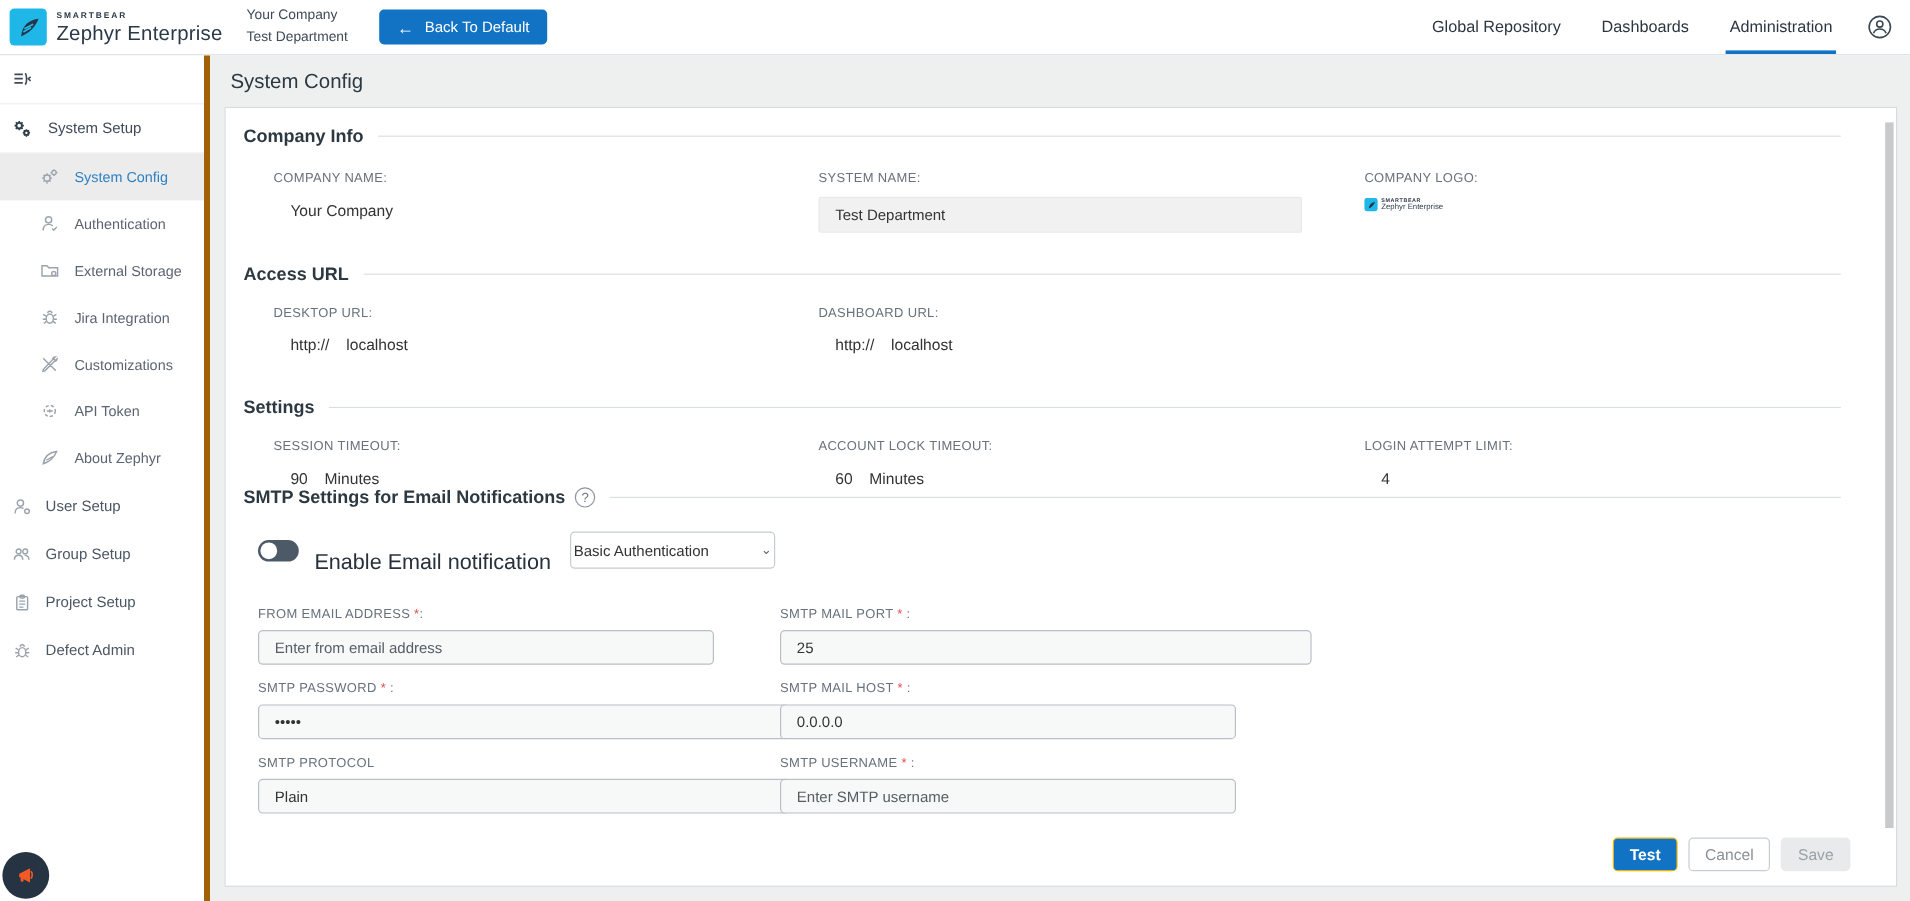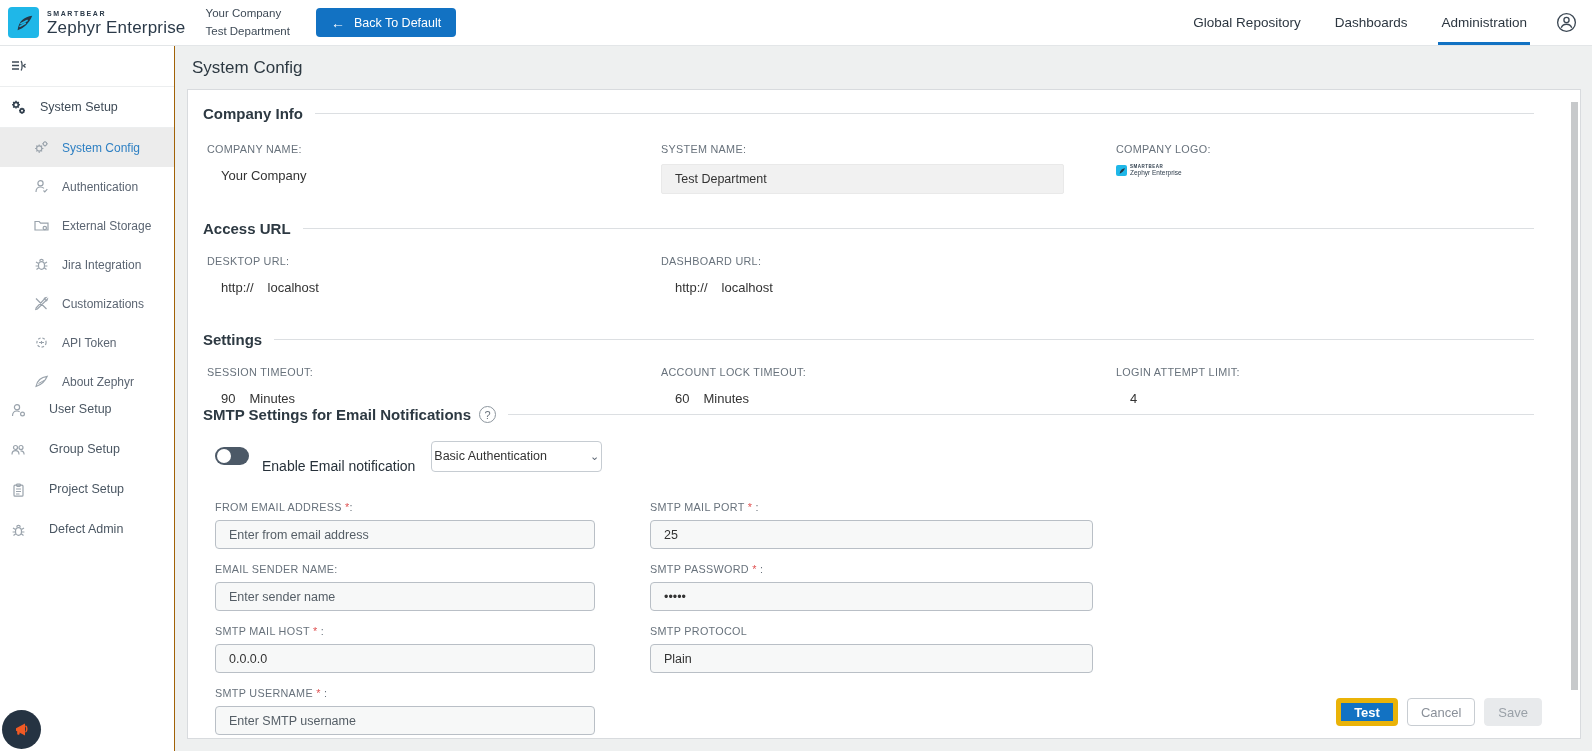--- a/index.html
+++ b/index.html
@@ -22,74 +22,74 @@
   .back-btn { margin-left:26px; background:#1272c3; color:#fff; border:none; border-radius:4px;
     height:29px; padding:0 15px; font-size:12.5px; font-family:inherit; display:flex; align-items:center; gap:9px; cursor:pointer; }
   .back-btn .arrow { font-size:14px; }
   .topnav { margin-left:auto; display:flex; align-items:center; height:100%; }
   .topnav-item { font-size:13.5px; color:#2c3640; padding:0 17px; height:100%;
     display:flex; align-items:center; position:relative; cursor:pointer; }
   .topnav-item.active::after { content:""; position:absolute; left:14px; right:14px; bottom:0; height:3px; background:#1272c3; }
   .avatar { margin:0 15px 0 12px; cursor:pointer; display:flex; }
   
   .layout { display:flex; height:705px; }
-  .sidebar { width:175px; background:#fff; border-right:1px solid #a16207; position:relative; flex:none; }
+  .sidebar { width:175px; background:#fff; border-right:5px solid #a16207; position:relative; flex:none; }
   .collapse-row { height:41px; border-bottom:1px solid #eceeef; display:flex; align-items:center; padding-left:9px; }
   .collapse-btn { cursor:pointer; display:flex; }
   .side-group { height:40px; display:flex; align-items:center; gap:13px; padding-left:10px;
     font-size:12.5px; color:#3f4b57; cursor:pointer; }
   .side-divider { height:1px; background:#eceeef; }
   .side-sub { height:39px; display:flex; align-items:center; gap:12px; padding-left:33px;
     font-size:12px; color:#5b6572; cursor:pointer; }
   .side-sub.active { background:#ececec; color:#2f80c3; }
-  .side-item { height:40px; display:flex; gap:22px; padding-left:10px;
+  .side-item { height:40px; display:flex; align-items:center; gap:11px; padding-left:10px;
     font-size:12.5px; color:#4b5763; cursor:pointer; }
   .icon16 { width:17px; height:17px; flex:none; display:flex; }
   .chat-bubble { position:absolute; left:2px; bottom:2px; width:39px; height:39px; border-radius:50%;
     background:#253342; display:flex; align-items:center; justify-content:center; cursor:pointer; z-index:5; }
   
   .main { flex:1; position:relative; }
   .page-title-row { height:43px; display:flex; align-items:center; padding-left:17px; }
   .page-title { font-size:17px; color:#2d3942; font-weight:500; }
   .card { position:absolute; left:12px; right:11px; top:43px; height:650px;
     background:#fff; border:1px solid #d8dbde; padding-top:15px; }
   .scroll-thumb { position:absolute; right:2px; top:12px; width:7px; height:588px; background:#c7c9cb; cursor:pointer; }
   .section-head { display:flex; align-items:center; padding-left:15px; margin-right:46px; }
   .section-title { font-size:15px; font-weight:bold; color:#2d3942; white-space:nowrap; }
   .section-rule { flex:1; height:1px; background:#dcdfe2; margin-left:12px; }
   .help-circle { width:17px; height:17px; border:1.4px solid #8d969e; border-radius:50%; margin-left:8px;
     font-size:11px; color:#6b747d; display:flex; align-items:center; justify-content:center; cursor:pointer; flex:none; }
-  .grid3 { display:grid; grid-template-columns:454px 455px auto; padding-left:19px; }
+  .grid3 { display:grid; grid-template-columns:454px 455px auto; padding-left:40px; }
   .flabel { font-size:10.8px; color:#68727c; letter-spacing:.3px; }
   .flabel .star { color:#e05252; }
   .fvalue { margin-top:13px; padding-left:14px; font-size:13px; color:#333; display:flex; gap:14px; align-items:center; }
   .filled-input { width:403px; height:30px; background:#f1f1f1; border:1px solid #e9e9e9; border-radius:2px;
     margin-top:9px; font-size:12.5px; color:#333; padding:0 13px; font-family:inherit; }
   .mini-logo { display:flex; align-items:center; gap:3px; margin-top:10px; }
   .mini-box { width:11px; height:11px; background:#1fb7e8; border-radius:2px; display:flex; align-items:center; justify-content:center; }
   .mini-text { line-height:1; }
   .mini-text .m-sb { font-size:4.5px; font-weight:bold; letter-spacing:.5px; color:#2b3a49; }
   .mini-text .m-prod { font-size:6.5px; color:#2b3a49; }
   
   .toggle-row { display:flex; align-items:center; padding-left:27px; margin-top:15px; }
   .toggle { width:34px; height:18px; border-radius:10px; background:#4c5967; position:relative; cursor:pointer; flex:none; }
   .toggle .knob { position:absolute; left:2px; top:2px; width:14px; height:14px; border-radius:50%; background:#fff; }
-  .toggle-label { margin-left:13px; font-size:14px; color:#27313a;margin-top:20px; }
+  .toggle-label { margin-left:13px; font-size:18px; color:#27313a;margin-top:20px; }
   .dropdown { margin-left:16px; width:171px; height:31px; border:1px solid #c6ccd2; border-radius:4px; background:#fff;
     display:flex; align-items:center; justify-content:space-between; padding:0 2px; font-size:12.5px; color:#333; cursor:pointer; }
   .dropdown .chev { color:#5b6572; font-size:11px; }
   .fields-grid { display:grid; grid-template-columns:435px auto; padding-left:27px; margin-top:27px; row-gap:14px; }
   .field { }
   .field input { display:block; width:380px; height:29px; margin-top:7px; border:1px solid #b9bfc6; border-radius:4px;
     background:#f7f8f8; font-size:12.5px; color:#333; padding:0 13px; font-family:inherit; }
   .field input::placeholder { color:#555e66; opacity:1; }
   .field.right input { width:443px; }
   .btn-row { position:absolute; right:38px; bottom:12px; display:flex; gap:9px; }
   .btn { height:28px; border-radius:4px; font-size:13px; font-family:inherit; cursor:pointer; padding:0 13px; }
-  .btn-test { background:#1272c3; border:5px solid #eab308; color:#fff; font-weight:bold; }
+  .btn-test { background:#1272c3; border:1px solid #eab308; color:#fff; font-weight:bold; }
   .btn-cancel { background:#fff; border:1px solid #c8cdd2; color:#8a9099; }
   .btn-save { background:#e8eaec; border:1px solid #e8eaec; color:#9aa1a8; }
   .mt-access { margin-top:26px; }
   .mt-settings { margin-top:36px; }
   .mt-smtp { }
   .ci-grid { margin-top:21px; }
   svg { display:block; }
 </style>
 </head>
 <body>
@@ -410,24 +410,20 @@
 
       <div class="fields-grid">
         <div class="field">
           <div class="flabel"><span>FROM EMAIL ADDRESS </span><span class="star">*</span><span>:</span></div>
           <input placeholder="Enter from email address" style="">
         </div>
         <div class="field right">
           <div class="flabel"><span>SMTP MAIL PORT </span><span class="star">*</span><span> :</span></div>
           <input value="25" style="">
         </div>
-        <div class="field">
-          <div class="flabel"><span>EMAIL SENDER NAME</span><span class="star"></span><span>:</span></div>
-          <input placeholder="Enter sender name" style="">
-        </div>
         <div class="field right">
           <div class="flabel"><span>SMTP PASSWORD </span><span class="star">*</span><span> :</span></div>
           <input value="•••••" style="">
         </div>
         <div class="field">
           <div class="flabel"><span>SMTP MAIL HOST </span><span class="star">*</span><span> :</span></div>
           <input value="0.0.0.0" style="">
         </div>
         <div class="field right">
           <div class="flabel"><span>SMTP PROTOCOL</span><span class="star"></span><span></span></div>

